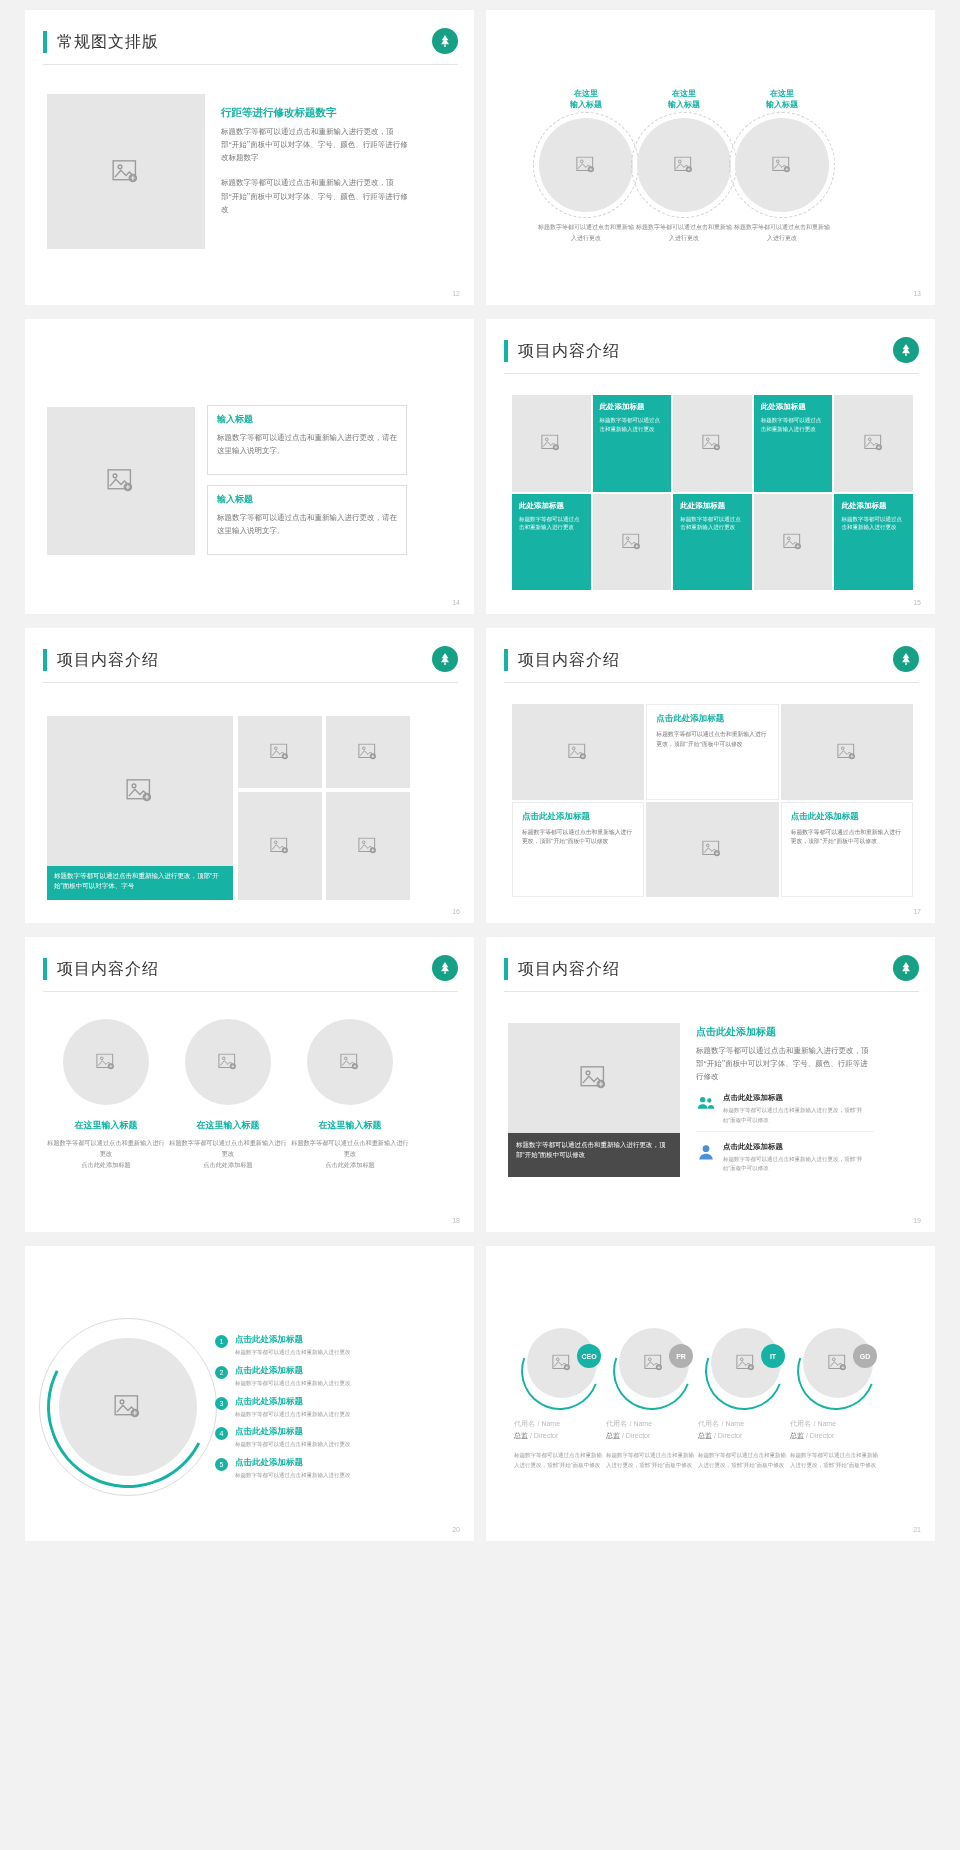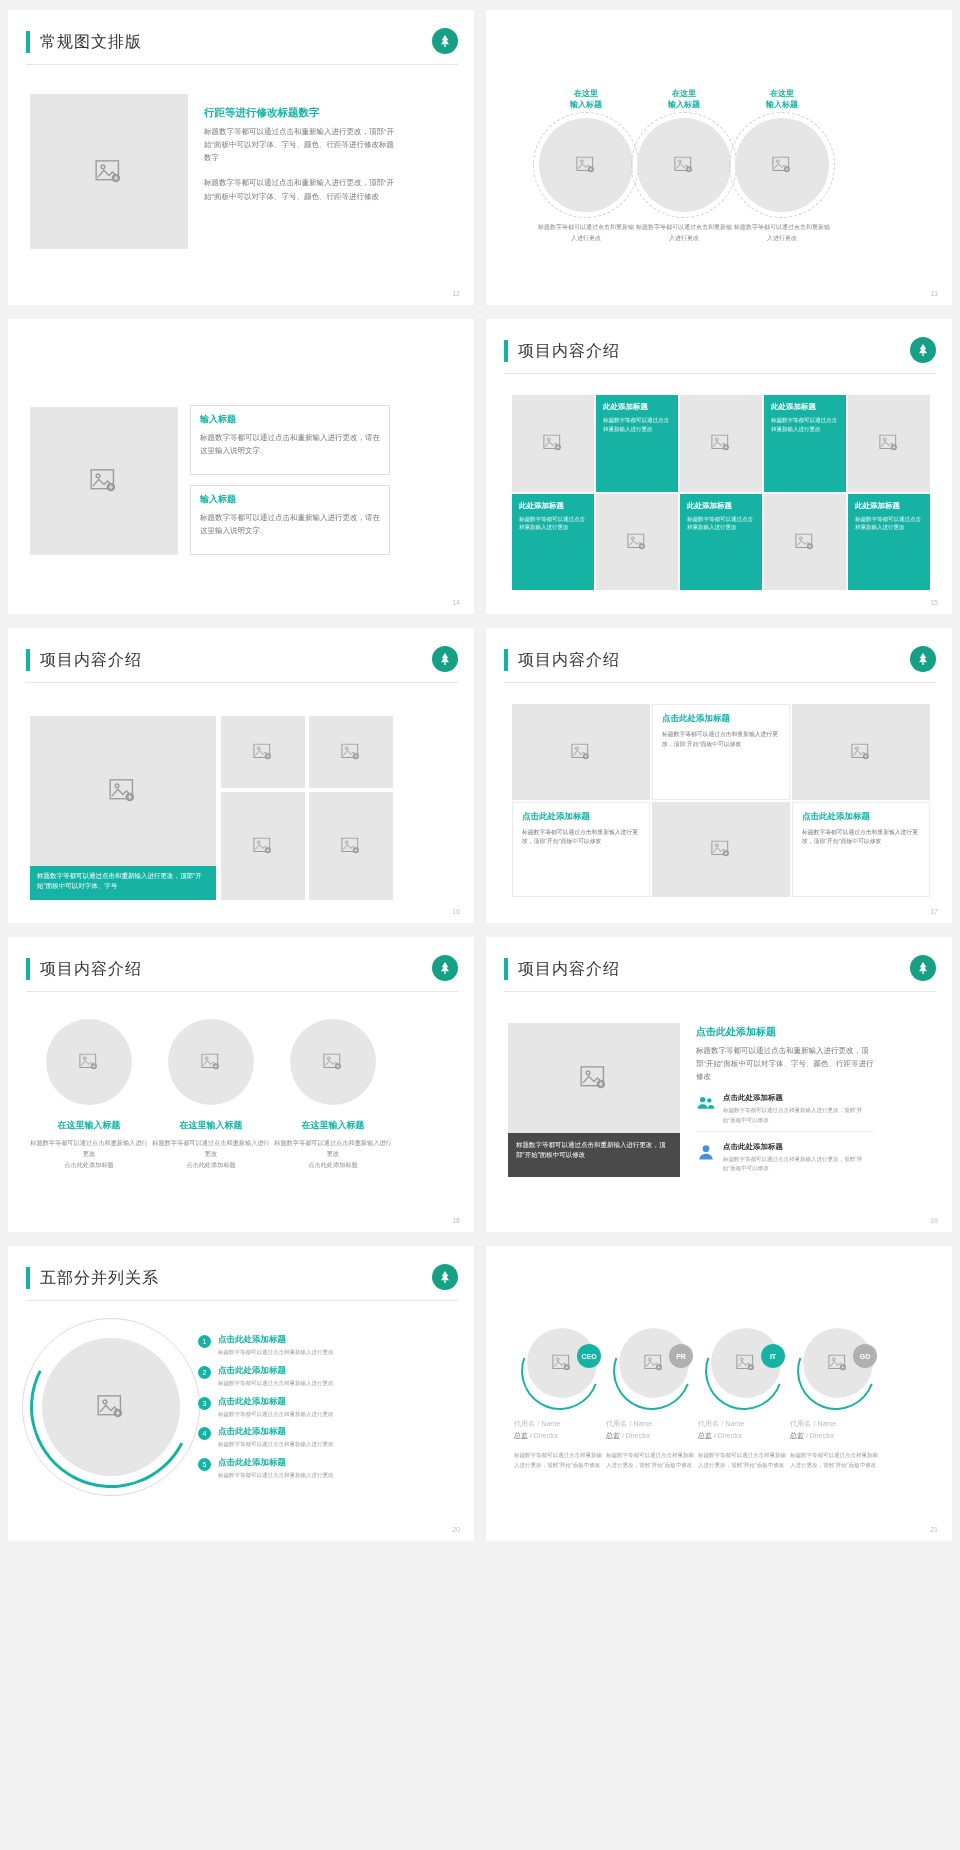--- a/index.html
+++ b/index.html
@@ -12,21 +12,21 @@
     width: 960px;
     height: 1850px;
     position: relative;
     background: #f2f2f2;
     overflow: hidden;
   }
   .grid {
     display: grid;
     grid-template-columns: 1fr 1fr;
     gap: 14px 12px;
-    padding: 10px 8px;
+    padding: 10px 25px;
   }
   .slide {
     position: relative;
     background: #ffffff;
     height: 295px;
     overflow: hidden;
   }
   
   .hdr {
     position: absolute;
@@ -81,20 +81,21 @@
     transform: translate(-50%,-50%);
     width: 28px; height: 24px;
     color: #9b9b9b;
   }
   .ph-icon svg { width: 100%; height: 100%; display:block; }
   .ph-icon.sm { width: 20px; height: 17px; }
   .sub {
     font-size: 7.5px;
     color: #777;
     line-height: 1.75;
+    font-family: Liberation Serif, serif;
   }
   .ttl {
     font-size: 10px;
     font-weight: bold;
     color: #16b3a5;
     margin-bottom: 5px;
   }
   .box-teal { background: #16b3a5; color: #fff; }
   .box-teal .ttl { color: #fff; }
   .box-teal .sub { color: #eafaf7; }
@@ -658,31 +659,20 @@
         <div>
           <div class="s19-rt">点击此处添加标题</div>
           <div class="s19-rs">标题数字等都可以通过点击和重新输入进行更改，顶部“开始”面板中可以修改</div>
         </div>
       </div>
     </div>
     <div class="pgnum">19</div>
   </div>
 
   <div class="slide">
-    <div class="hdr">
-      <div class="bar"></div>
-      <div class="title">五部分并列关系</div>
-      <div class="logo">
-        <svg viewBox="0 0 24 24" width="16" height="16" fill="#fff">
-              <path d="M12 3 L17 11 H14 L18 17 H6 L10 11 H7 Z"></path>
-              <rect x="11" y="17" width="2" height="4"></rect>
-            </svg>
-      </div>
-      <div class="rule"></div>
-    </div>
     <div class="s20-arc2"></div>
     <div class="s20-arc1"></div>
     <div class="s20-circ">
       <span class="ph-icon">
             <svg viewBox="0 0 32 28" fill="none" stroke="currentColor" stroke-width="1.6">
               <rect x="1" y="1" width="26" height="22"></rect>
               <circle cx="9" cy="8" r="2.2"></circle>
               <path d="M3 20 l7-8 6 6 4-4 7 7"></path>
               <circle cx="24" cy="21" r="5" fill="#9b9b9b" stroke="none"></circle>
               <path d="M24 18.5v5M21.5 21h5" stroke="#e6e6e6" stroke-width="1.4"></path>

